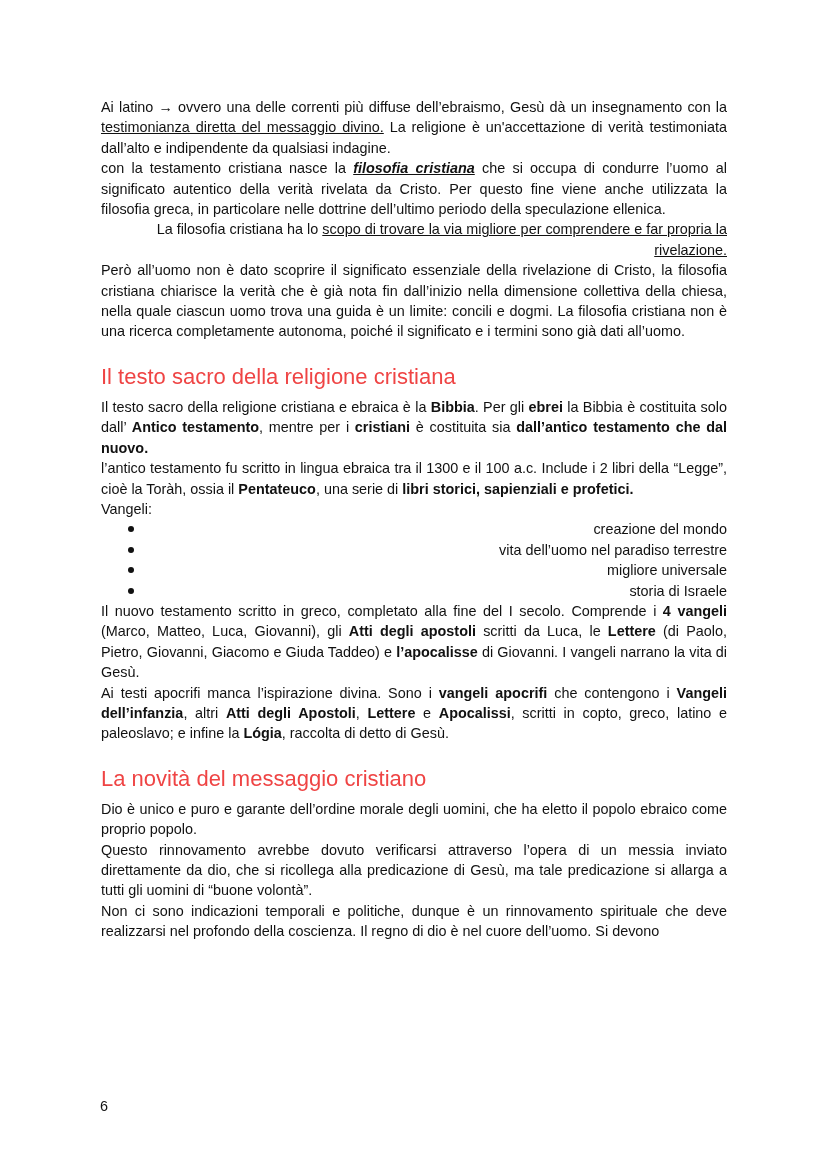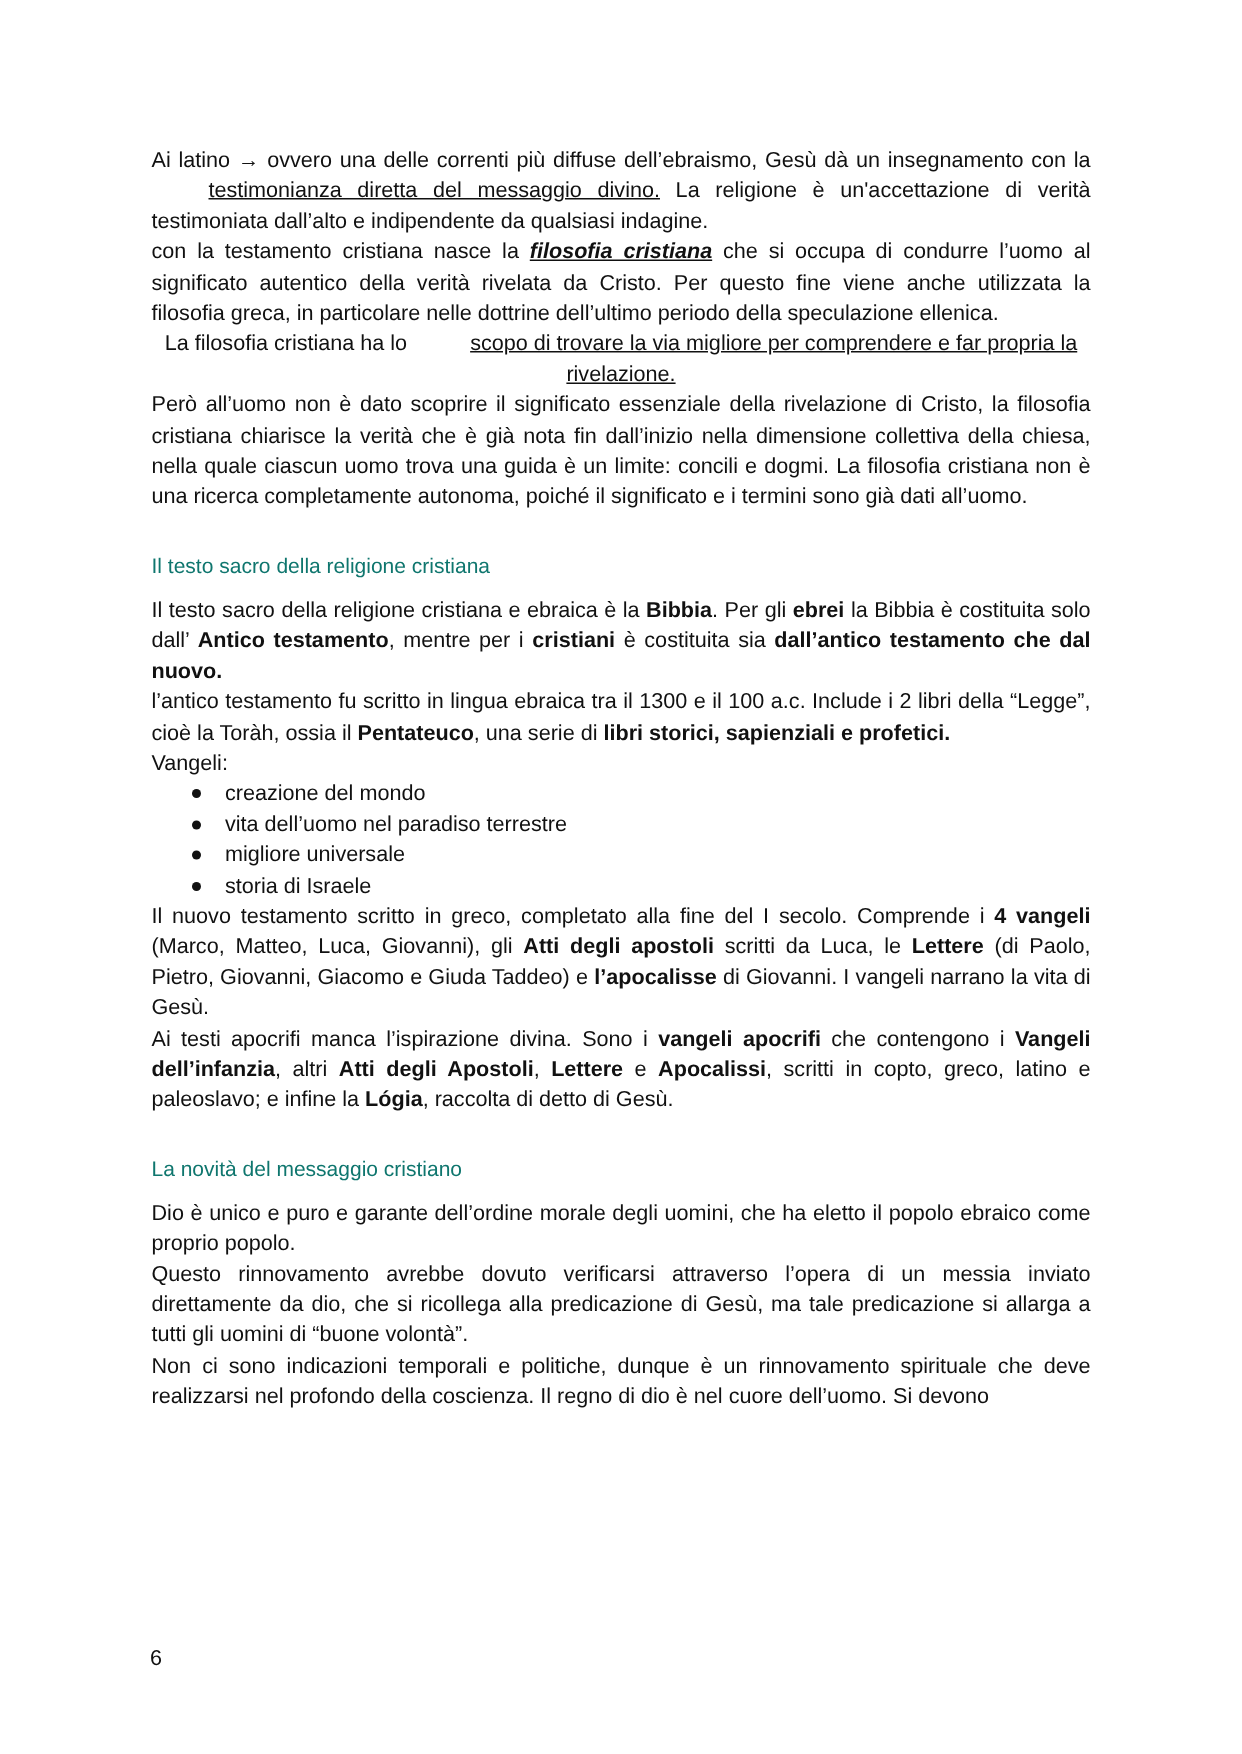--- a/index.html
+++ b/index.html
@@ -20,37 +20,38 @@
       left: 101px;
       top: 97px;
       width: 626px;
       font-size: 14.4px;
       line-height: 20.4px;
     }
     .para {
       margin: 0;
       text-align: justify;
     }
-    .para.left { text-align: center; }
-    .u { text-decoration: underline; margin-left: 38px; }
+    .para.left { text-align: right; }
+    .u { text-decoration: underline; }
     .b { font-weight: bold; }
     .bi { font-weight: bold; font-style: italic; text-decoration: underline; }
     h2 {
       font-weight: normal;
-      font-size: 14px;
-      color: #0f766e;
+      font-size: 22px;
+      color: #ef4444;
       margin: 0;
       line-height: 24px;
     }
     h2.h1 { margin-top: 23px; margin-bottom: 8px; }
     h2.h2 { margin-top: 23px; margin-bottom: 8px; }
     ul {
       margin: 0;
       padding: 0 0 0 49px;
       list-style: none;
+      text-align: right;
     }
     ul li {
       position: relative;
       line-height: 20.4px;
     }
     ul li .bullet {
       position: absolute;
       left: -22px;
       top: 7px;
       width: 6px;

